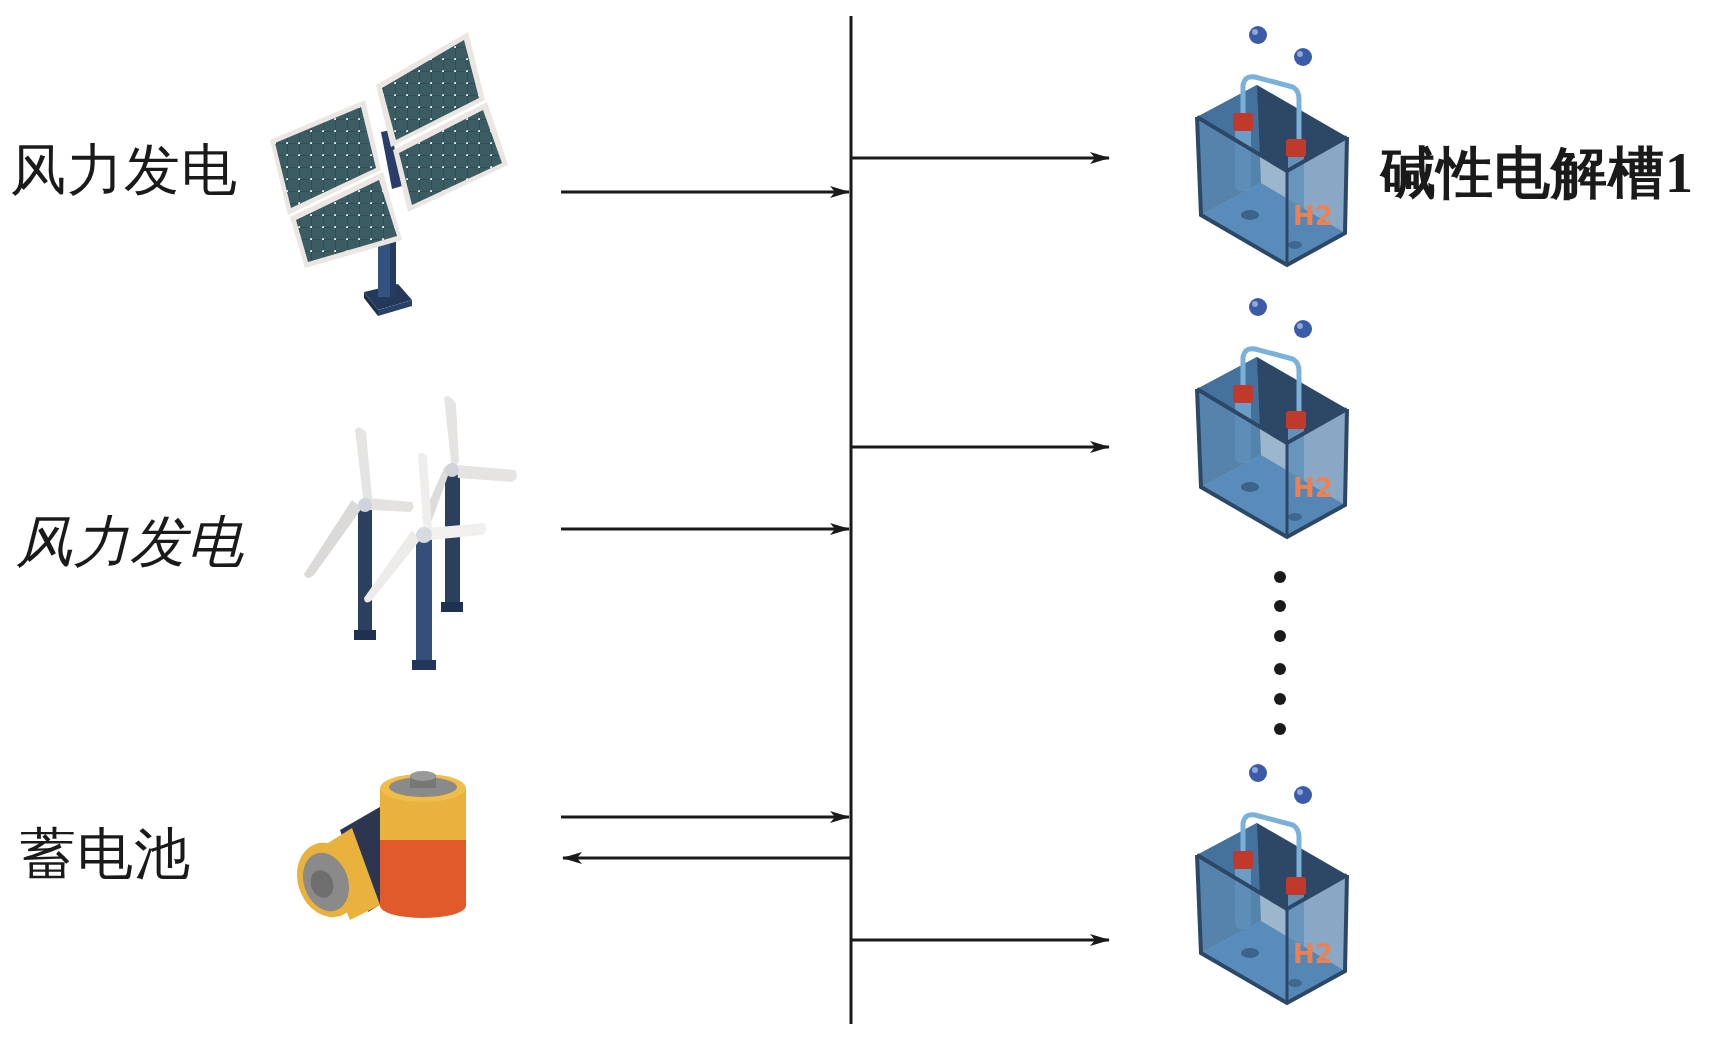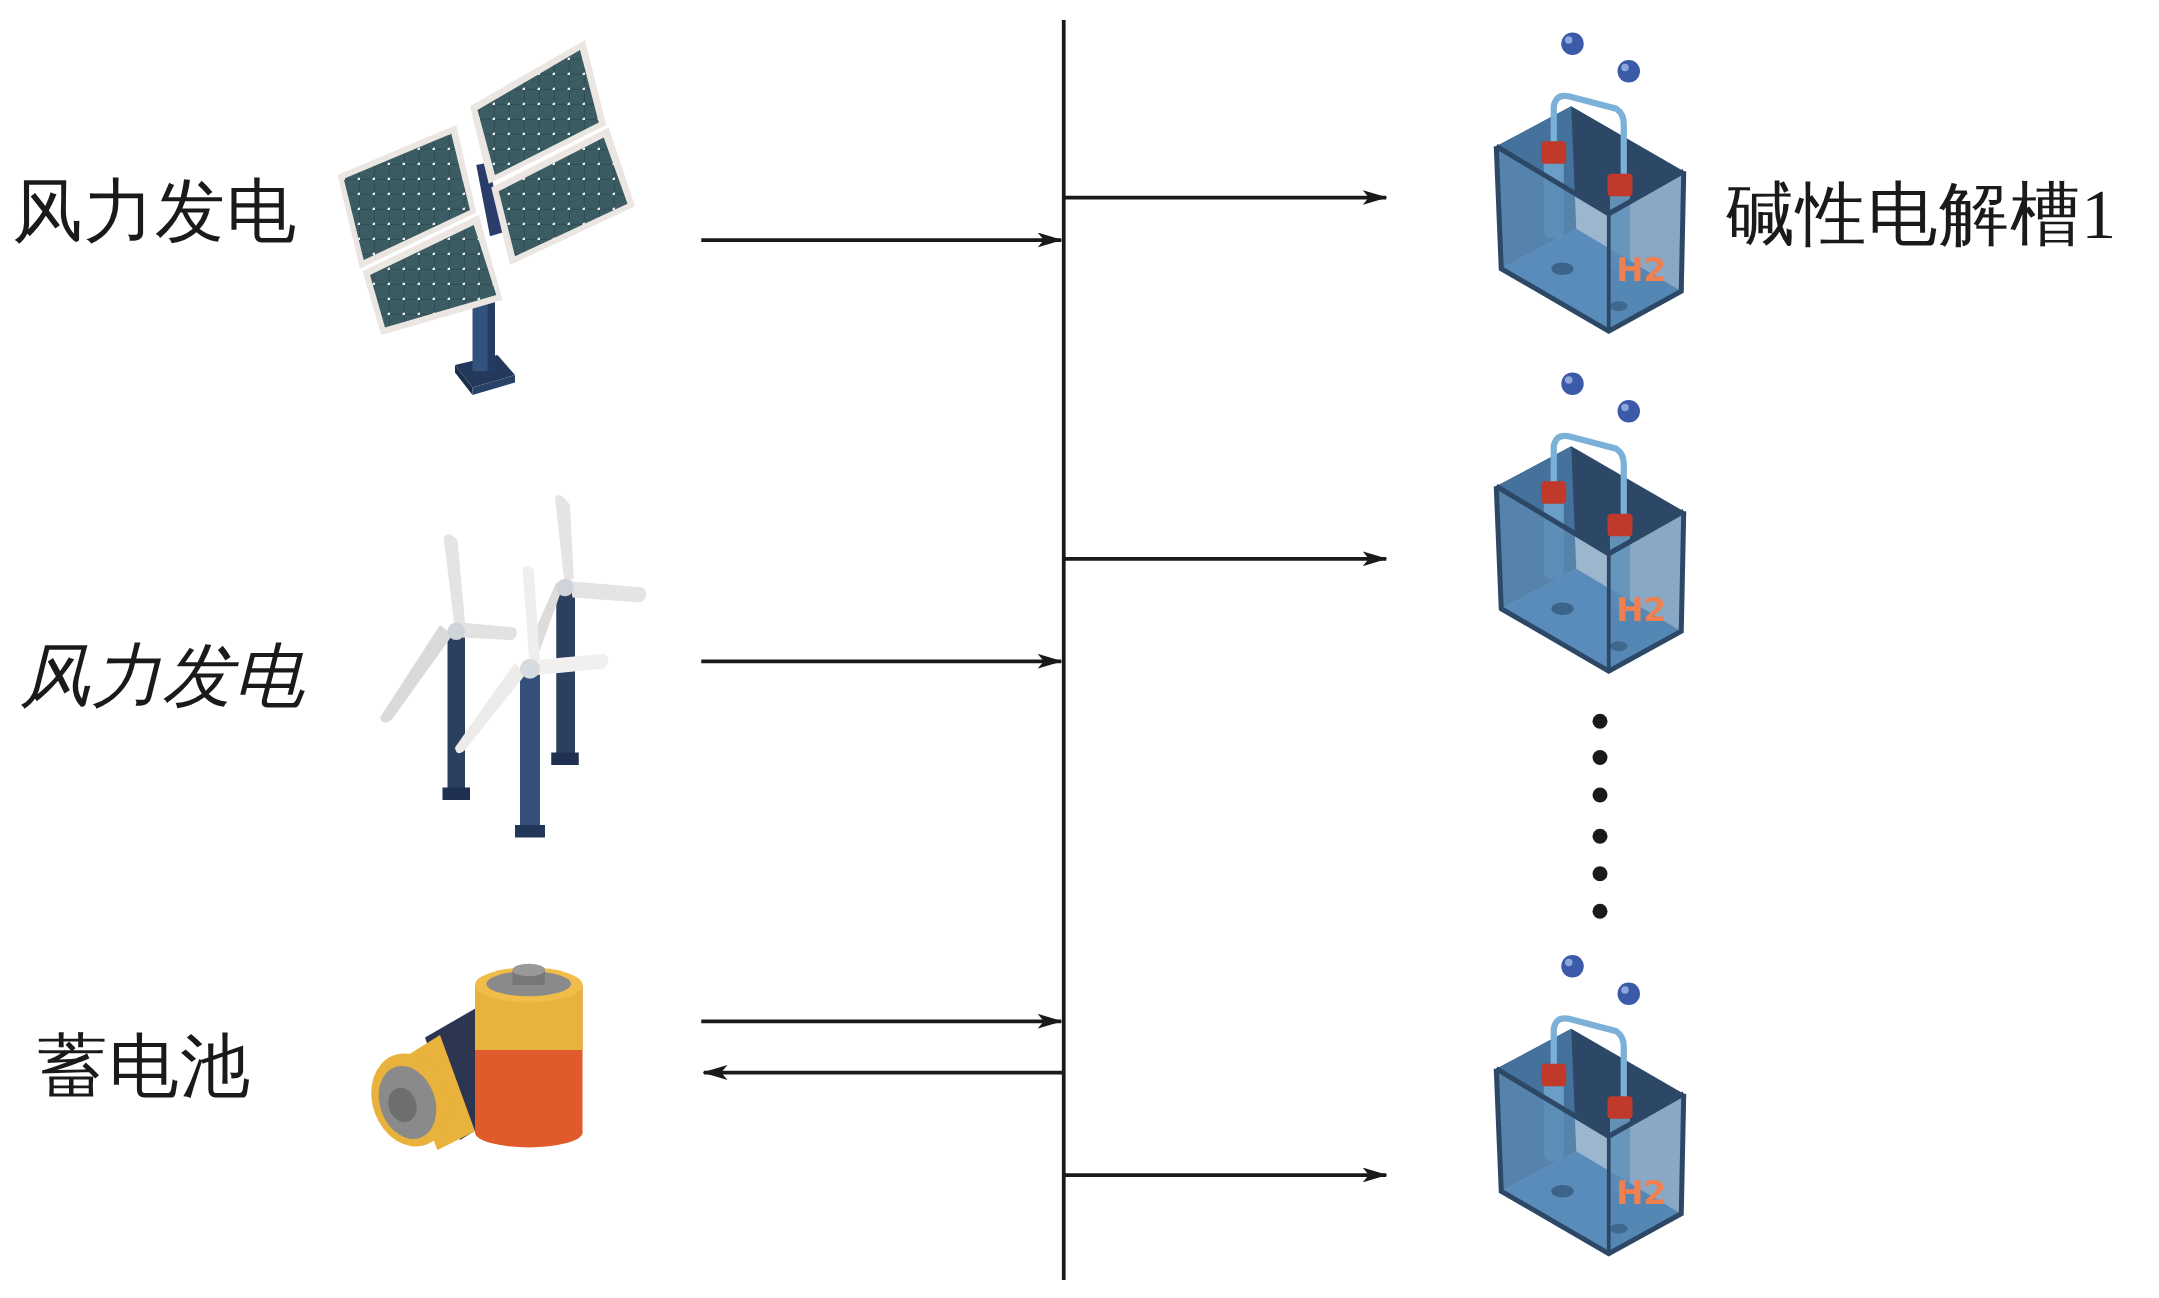--- a/index.html
+++ b/index.html
@@ -189,18 +189,18 @@
           <circle cx="108" cy="32" r="9" fill="#3b5aa8"></circle>
           <circle cx="60" cy="7" r="3" fill="#8fa6dc"></circle>
           <circle cx="105" cy="29" r="3" fill="#8fa6dc"></circle>
         </g>
       </g>
   </svg>
 
   
   <div class="label" style="left:10px; top:142px;">风力发电</div>
   <div class="label" style="left:16px; top:514px;font-style:italic;">风力发电</div>
-  <div class="label" style="left:30px; top:826px;">蓄电池</div>
-
-  <div class="label" style="left:1380px; top:144px;">
+  <div class="label" style="left:20px; top:826px;">蓄电池</div>
+
+  <div class="label" style="left:1380px; top:144px;font-weight:bold;">
     <span>碱性电解槽</span><span class="suffix">1</span>
   </div>
 </div>
 
 </body></html>

